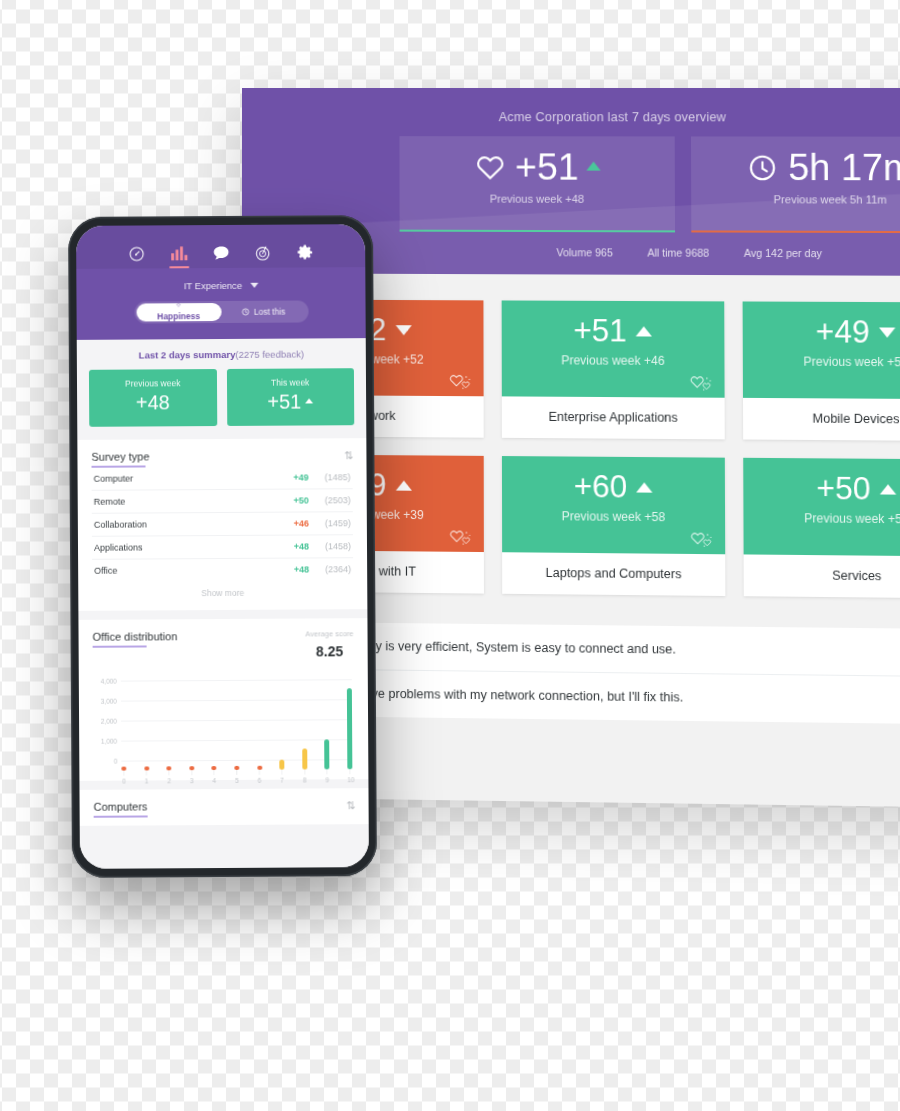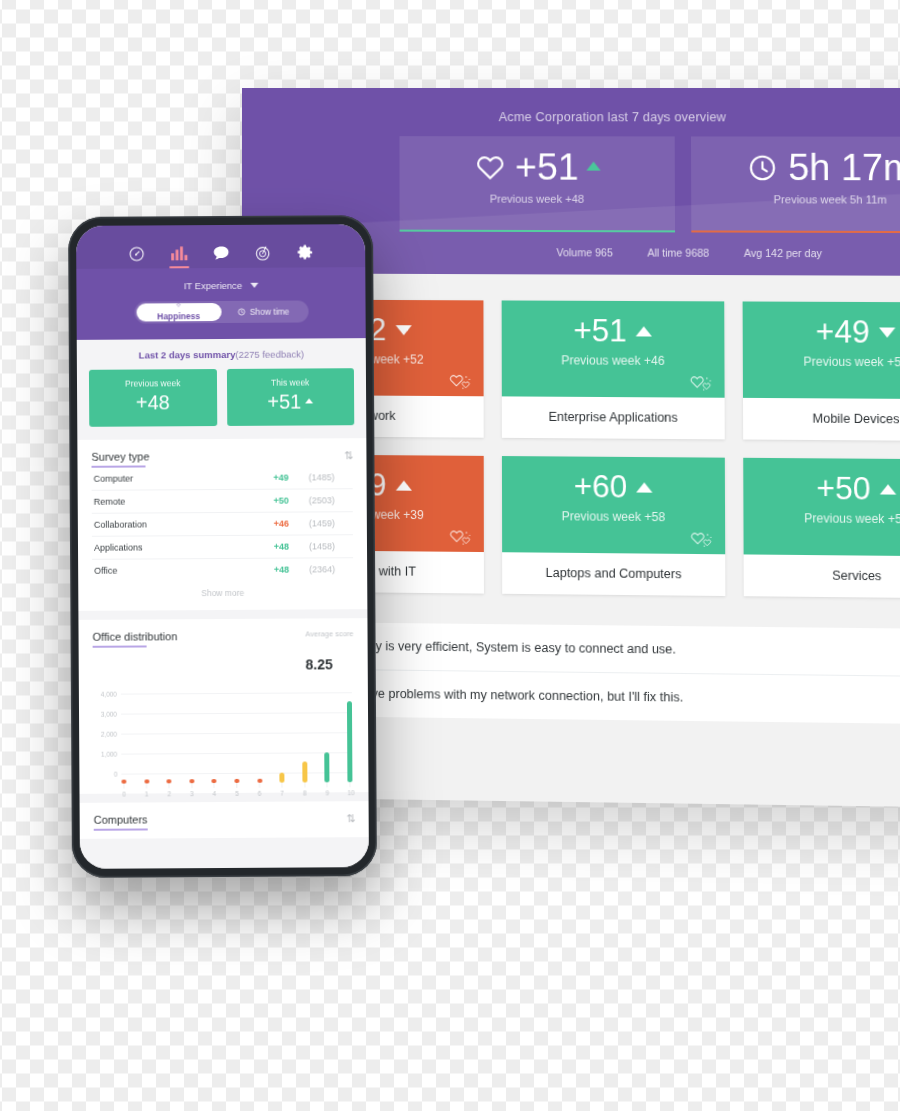--- a/index.html
+++ b/index.html
@@ -116,29 +116,29 @@
   .sum-card{flex:1;background:#45c396;border-radius:3px;padding:9px 0 12px;text-align:center;color:#fff;}
   .sum-card .lbl{font-size:8.5px;opacity:.92;}
   .sum-card .val{font-size:20px;font-weight:300;margin-top:3px;display:flex;align-items:center;justify-content:center;gap:4px;}
   .mini-up{width:0;height:0;border-left:4px solid transparent;border-right:4px solid transparent;border-bottom:5px solid #fff;margin-bottom:3px;}
 
   .panel{background:#fff;padding:11px 14px 8px;}
   .panel-head{display:flex;align-items:flex-start;justify-content:space-between;}
   .panel-title{font-size:11px;color:#2f3437;position:relative;padding-bottom:5px;}
   .panel-title::after{content:"";position:absolute;left:0;bottom:0;width:54px;height:2px;background:#b9a6e6;}
   .sort-ico{color:#b9bcc0;font-size:11px;letter-spacing:-1px;}
-  .avg-box{text-align:left;}
+  .avg-box{text-align:center;}
   .avg-lbl{font-size:7.5px;color:#c3c6ca;}
-  .avg-val{font-size:14px;color:#2f3437;font-weight:600;margin-top:18px;}
+  .avg-val{font-size:14px;color:#2f3437;font-weight:600;margin-top:5px;}
 
   .srow{display:flex;align-items:center;padding:6px 2px;border-bottom:1px solid #f1f2f4;font-size:9px;}
   .srow:last-of-type{border-bottom:none;}
   .srow .nm{flex:1;color:#3b4044;}
   .srow .sc{width:34px;text-align:right;font-weight:600;}
-  .srow .ct{width:42px;color:#b9bcc0;padding-left:20px;}
+  .srow .ct{width:42px;text-align:right;color:#b9bcc0;}
   .sc.pos{color:#45c396;} .sc.neg{color:#ec6b41;}
   .show-more{text-align:center;font-size:8.5px;color:#c3c6ca;padding:7px 0 4px;}
 
   .chart{position:relative;height:98px;margin:12px 0 2px;padding-left:28px;box-sizing:border-box;}
   .gridline{position:absolute;left:28px;right:2px;height:1px;background:#f2f3f5;}
   .ylab{position:absolute;left:0;font-size:6.5px;color:#c3c6ca;transform:translateY(-50%);width:24px;text-align:right;}
   .bars{position:absolute;left:28px;right:2px;bottom:0;height:88px;display:flex;align-items:flex-end;justify-content:space-between;}
   .bar{width:5px;border-radius:3px;}
   .xaxis{position:absolute;left:28px;right:2px;bottom:-14px;display:flex;justify-content:space-between;}
   .xaxis span{font-size:6.5px;color:#c3c6ca;width:5px;text-align:center;}
@@ -345,21 +345,21 @@
           <svg width="8" height="8" viewBox="0 0 24 24">
               <path d="M12 20.5 3.6 12.3a5 5 0 0 1 7.1-7l1.3 1.3 1.3-1.3a5 5 0 0 1 7.1 7Z" fill="none" stroke="#6f51a8" stroke-width="2.4"></path>
             </svg>
           <span>Happiness</span>
         </div>
         <div class="opt">
           <svg width="8" height="8" viewBox="0 0 24 24">
               <circle cx="12" cy="12" r="9.3" fill="none" stroke="#fff" stroke-width="2.2"></circle>
               <path d="M12 7v5.4l3.3 2" fill="none" stroke="#fff" stroke-width="2.2" stroke-linecap="round"></path>
             </svg>
-          <span>Show time</span>
+          <span>Lost this</span>
         </div>
       </div>
     </div>
 
     <div class="ph-body">
 
       <div class="summary-band">
         <div class="sum-title">
           <b>Last 2 days summary</b><span>(2275 feedback)</span>
         </div>

